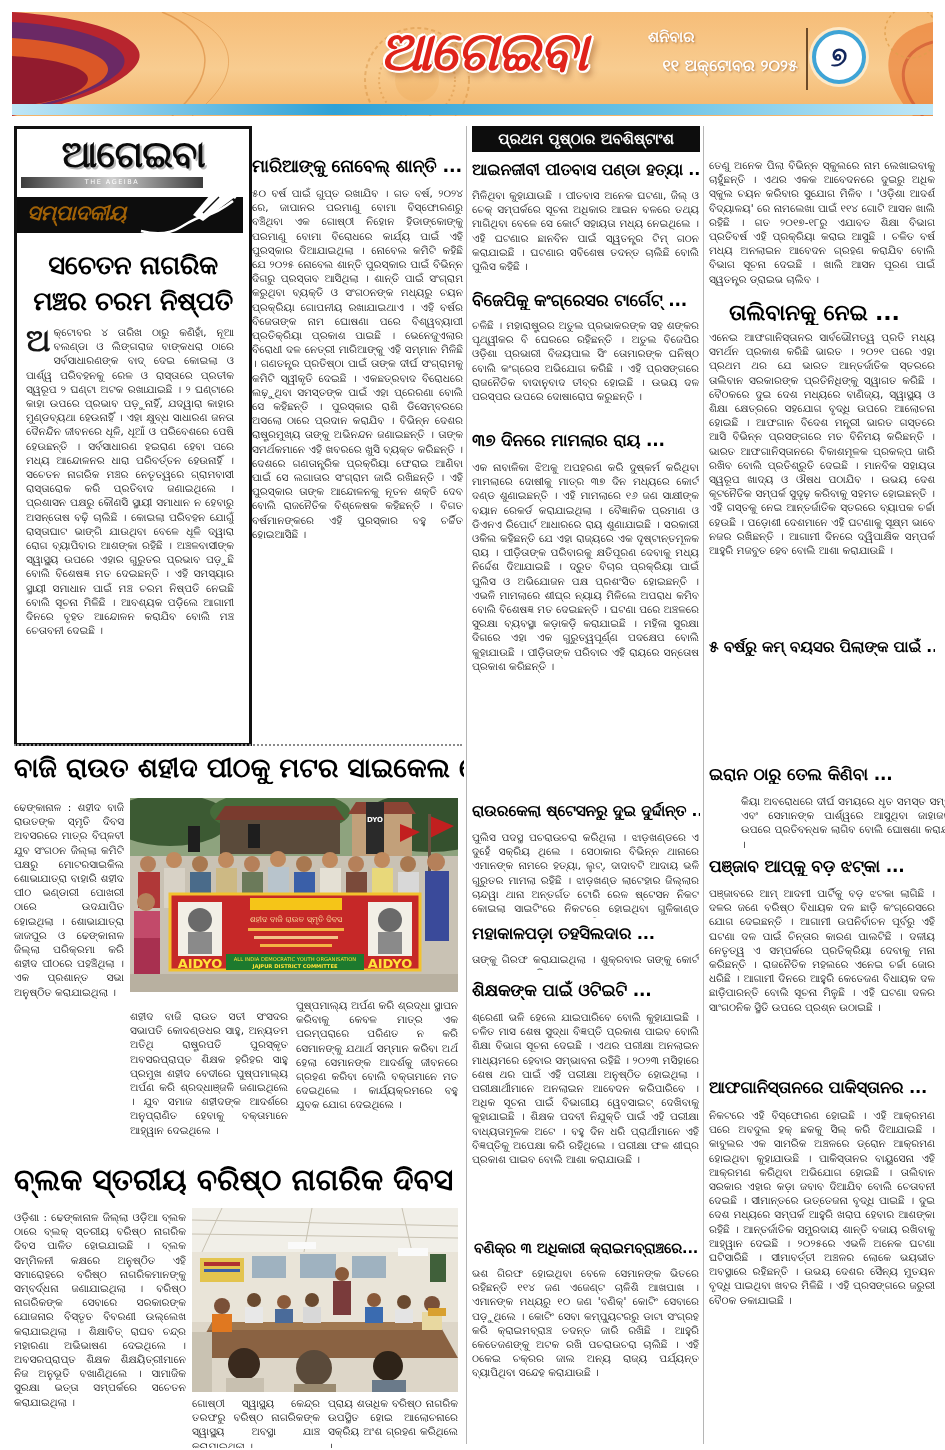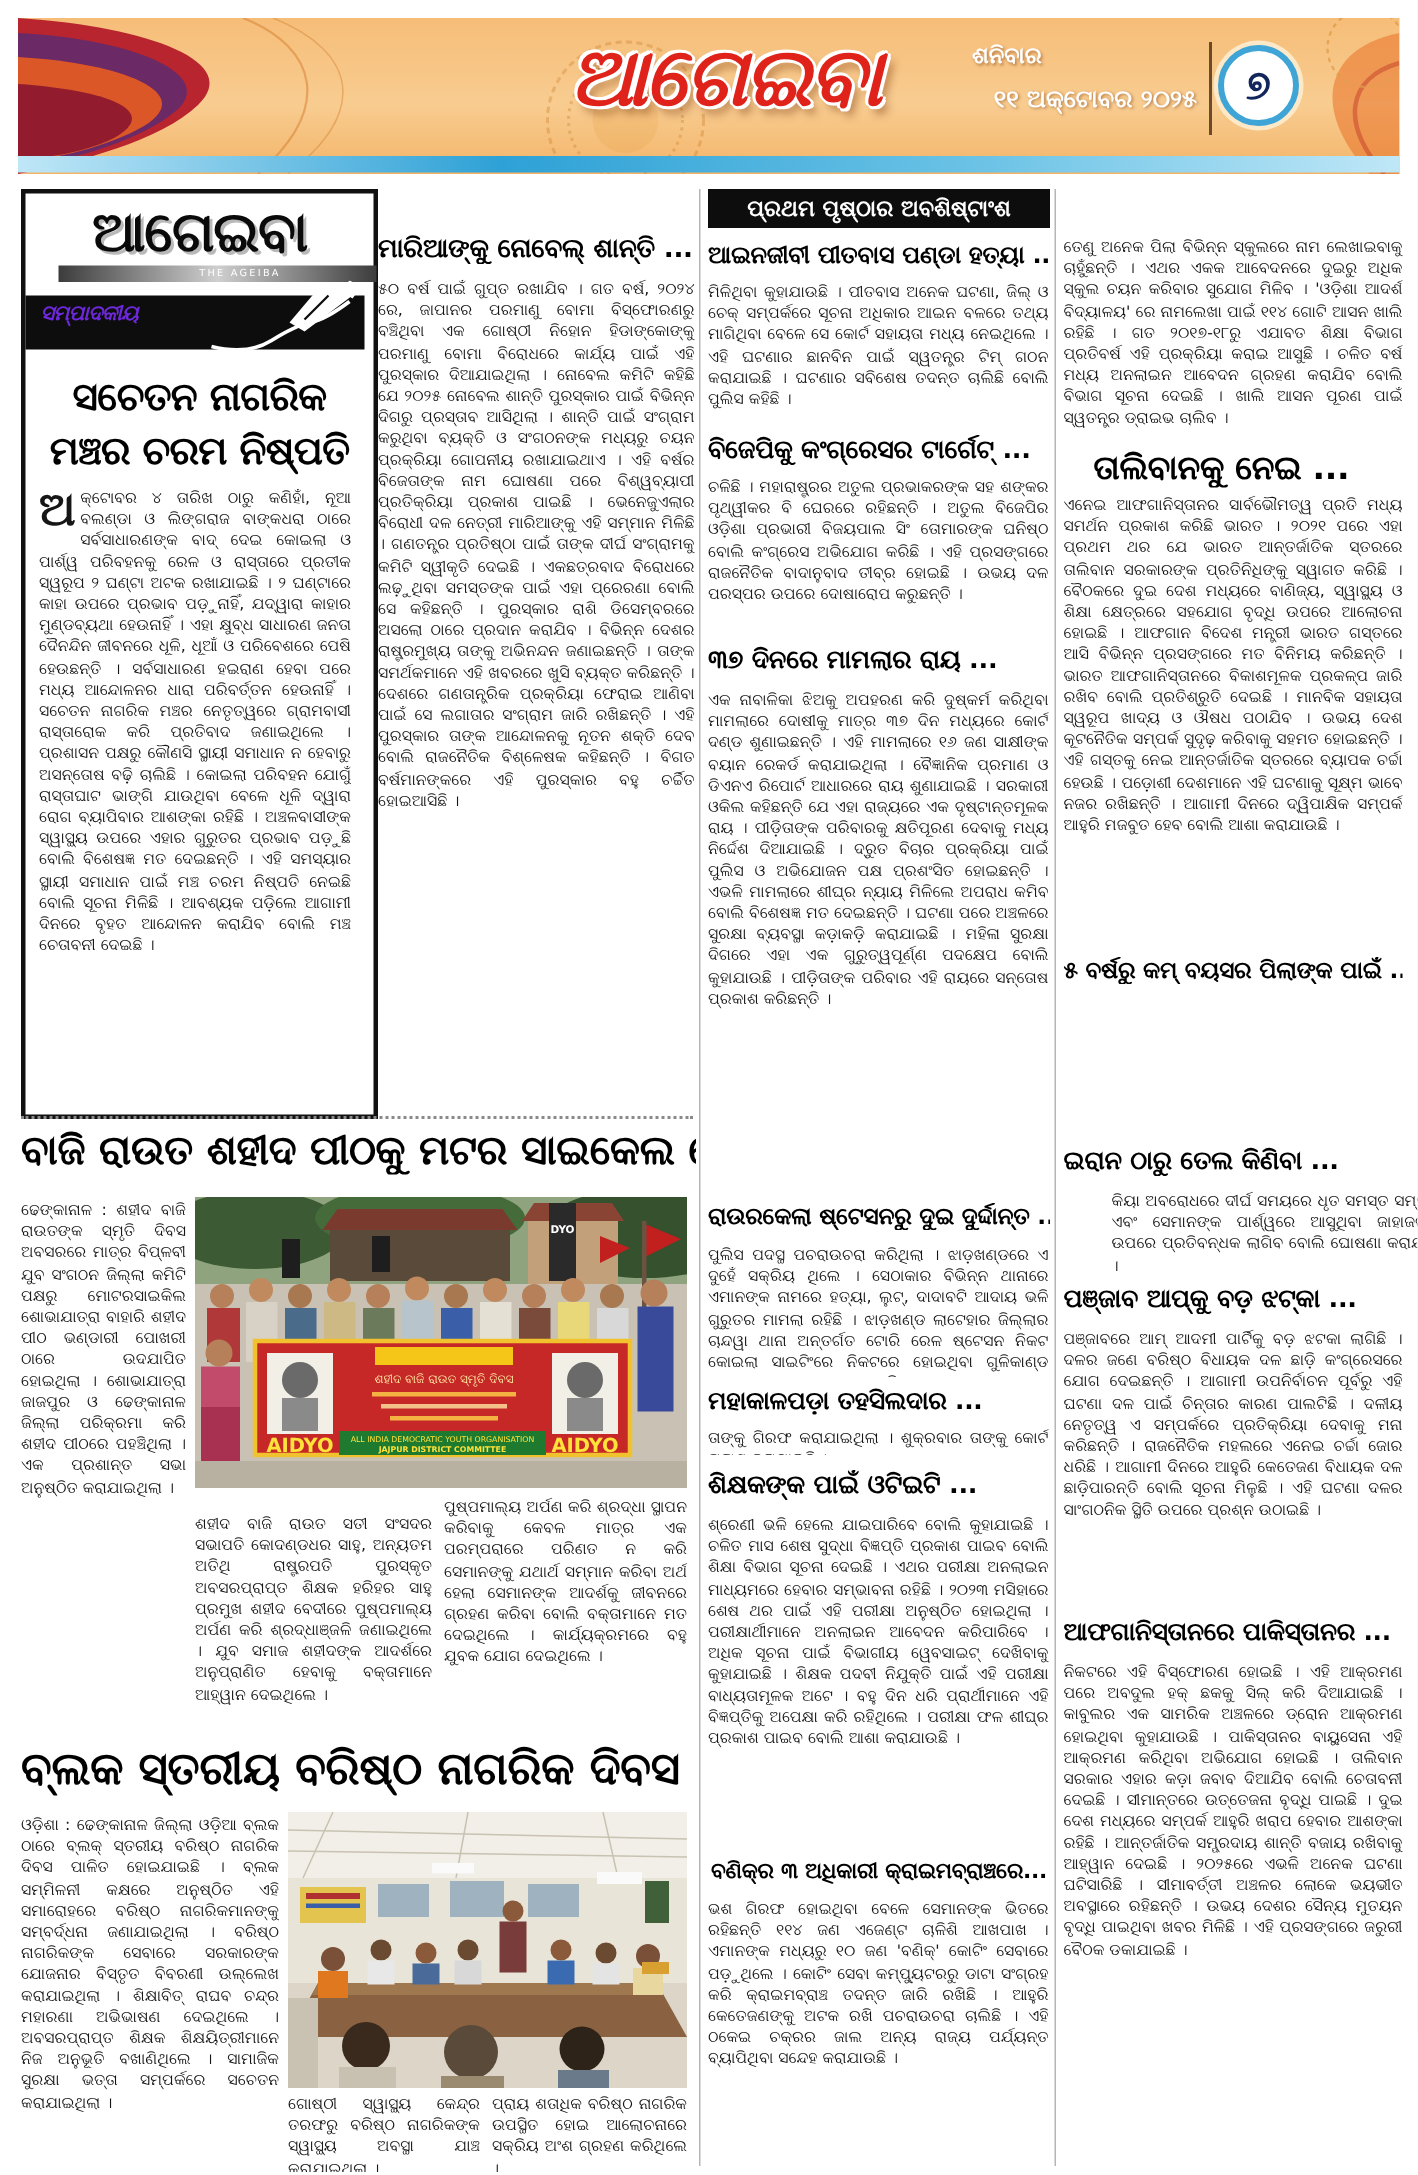--- a/index.html
+++ b/index.html
@@ -13,23 +13,23 @@
     text-shadow:-2px 0 #fff,2px 0 #fff,0 -2px #fff,0 2px #fff,-2px -2px #fff,2px 2px #fff,4px 5px 6px rgba(110,40,0,.45);}
   .hdr-day{left:648px;top:28px;width:150px;text-align:left;color:#ffffff;font-weight:bold;font-size:15px;text-shadow:1px 1px 2px rgba(120,50,0,.5);}
   .hdr-date{left:628px;top:56px;width:170px;text-align:right;color:#ffffff;font-weight:bold;font-size:16px;text-shadow:1px 1px 2px rgba(120,50,0,.5);}
   .hdr-vline{left:806px;top:28px;width:2px;height:62px;background:#4a2c12;opacity:.8;}
   .pagenum-circle{left:812px;top:30px;width:46px;height:46px;border-radius:50%;background:#ffffff;border:4px solid #3fa4d6;box-shadow:0 0 0 3px #fde9c8;
     display:flex;align-items:center;justify-content:center;font-size:27px;font-weight:bold;color:#12265c;}
   .hdr-strip{left:12px;top:104px;width:921px;height:11px;background:linear-gradient(90deg,#bfe7f7 0%,#2ea1d6 35%,#6cc3e6 70%,#bfe7f7 100%);}
   
   .edit-box{left:14px;top:126px;width:232px;height:614px;border:3px solid #111;background:#fff;}
   .edit-logo{left:0;top:6px;width:100%;text-align:center;font-size:37px;font-weight:bold;color:#0a0a0a;letter-spacing:-1px;line-height:40px;text-shadow:2px 2px 0 #b9b9b9;}
-  .edit-logo-bar{left:22px;top:48px;width:182px;height:11px;background:linear-gradient(90deg,#3c3c3c,#cfcfcf 50%,#3c3c3c);text-align:center;color:#fff;font-size:6.5px;line-height:11px;letter-spacing:1.5px;padding-left:30px;}
+  .edit-logo-bar{left:4px;top:48px;width:182px;height:11px;background:linear-gradient(90deg,#3c3c3c,#cfcfcf 50%,#3c3c3c);text-align:center;color:#fff;font-size:6.5px;line-height:11px;letter-spacing:1.5px;}
   .edit-banner{left:0px;top:68px;width:226px;height:36px;background:#0d0d0d;}
-  .edit-banner-label{left:10px;top:72px;font-size:14px;font-weight:bold;font-style:italic;color:#6d28d9;letter-spacing:-0.5px;}
+  .edit-banner-label{left:10px;top:72px;font-size:21px;font-weight:bold;font-style:italic;color:#a16207;letter-spacing:-0.5px;}
   .edit-hl{left:0;width:100%;text-align:center;font-size:26px;font-weight:bold;color:#000;line-height:36px;letter-spacing:-0.5px;}
   .dropcap{float:left;font-size:31px;line-height:30px;font-weight:bold;padding-right:3px;}
   
   .section-bar{left:472px;top:126px;width:228px;height:26px;background:#0d0d0d;color:#fff;font-weight:bold;font-size:15px;text-align:center;line-height:26px;overflow:hidden;}
   .vsep{width:1px;background:#b5b5b5;}
   .dotted-sep{border-top:2px dotted #8a8a8a;}
   .hl-c{text-align:center;}
   svg text{font-family:"DejaVu Sans",sans-serif;}
 </style>
 </head>

